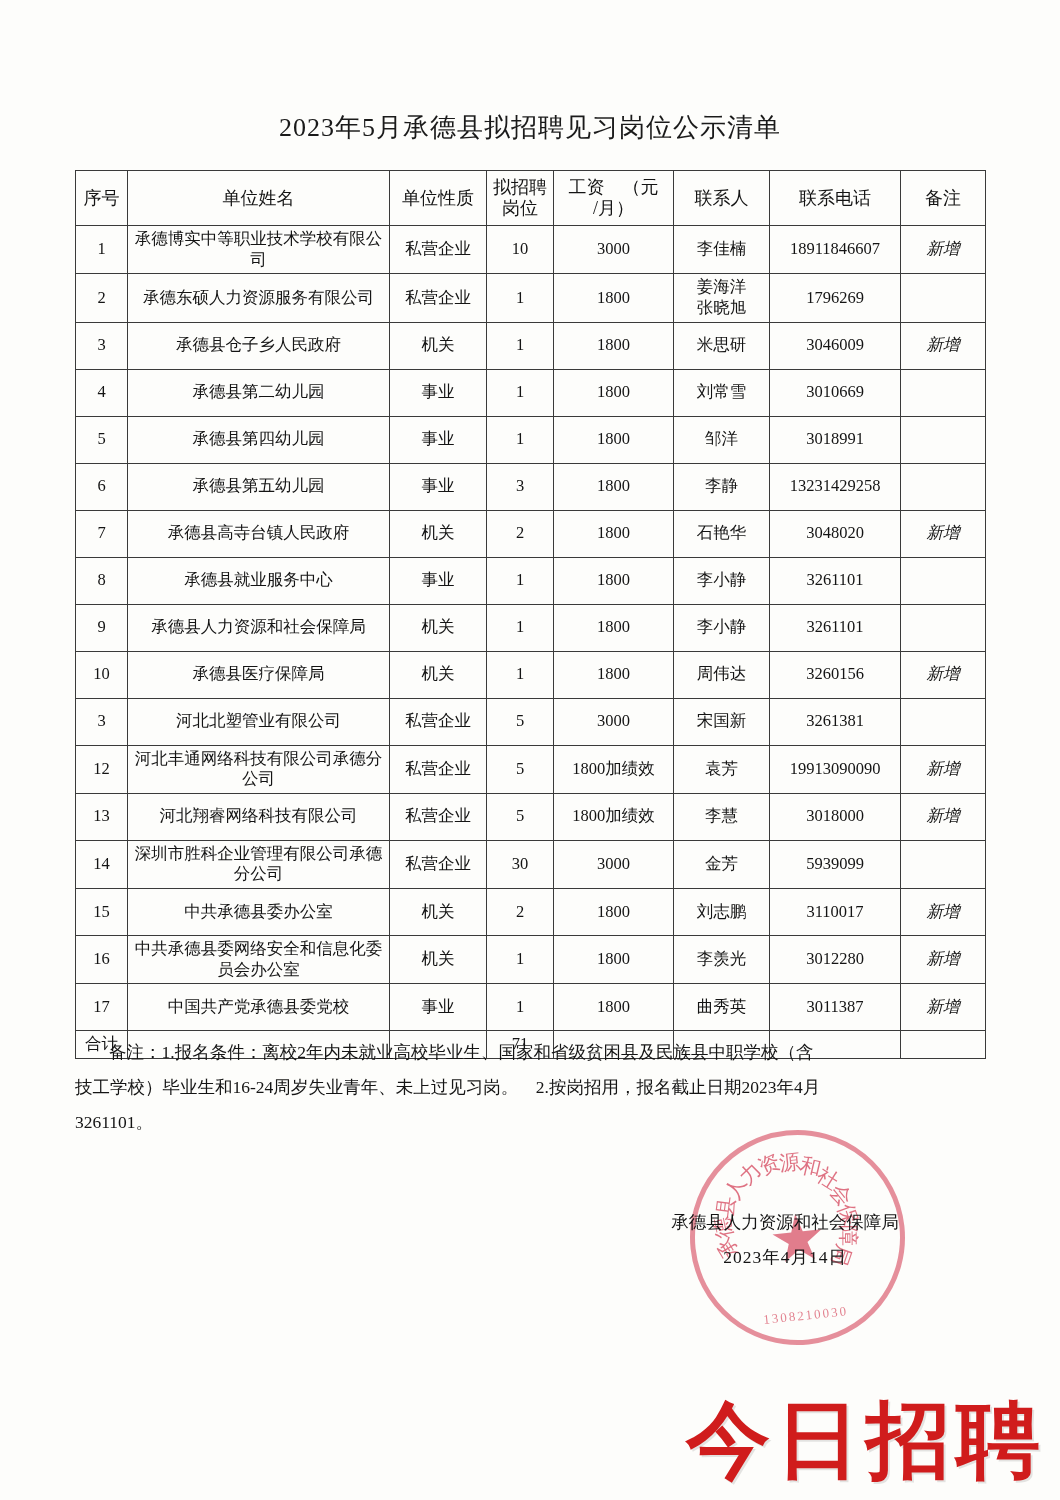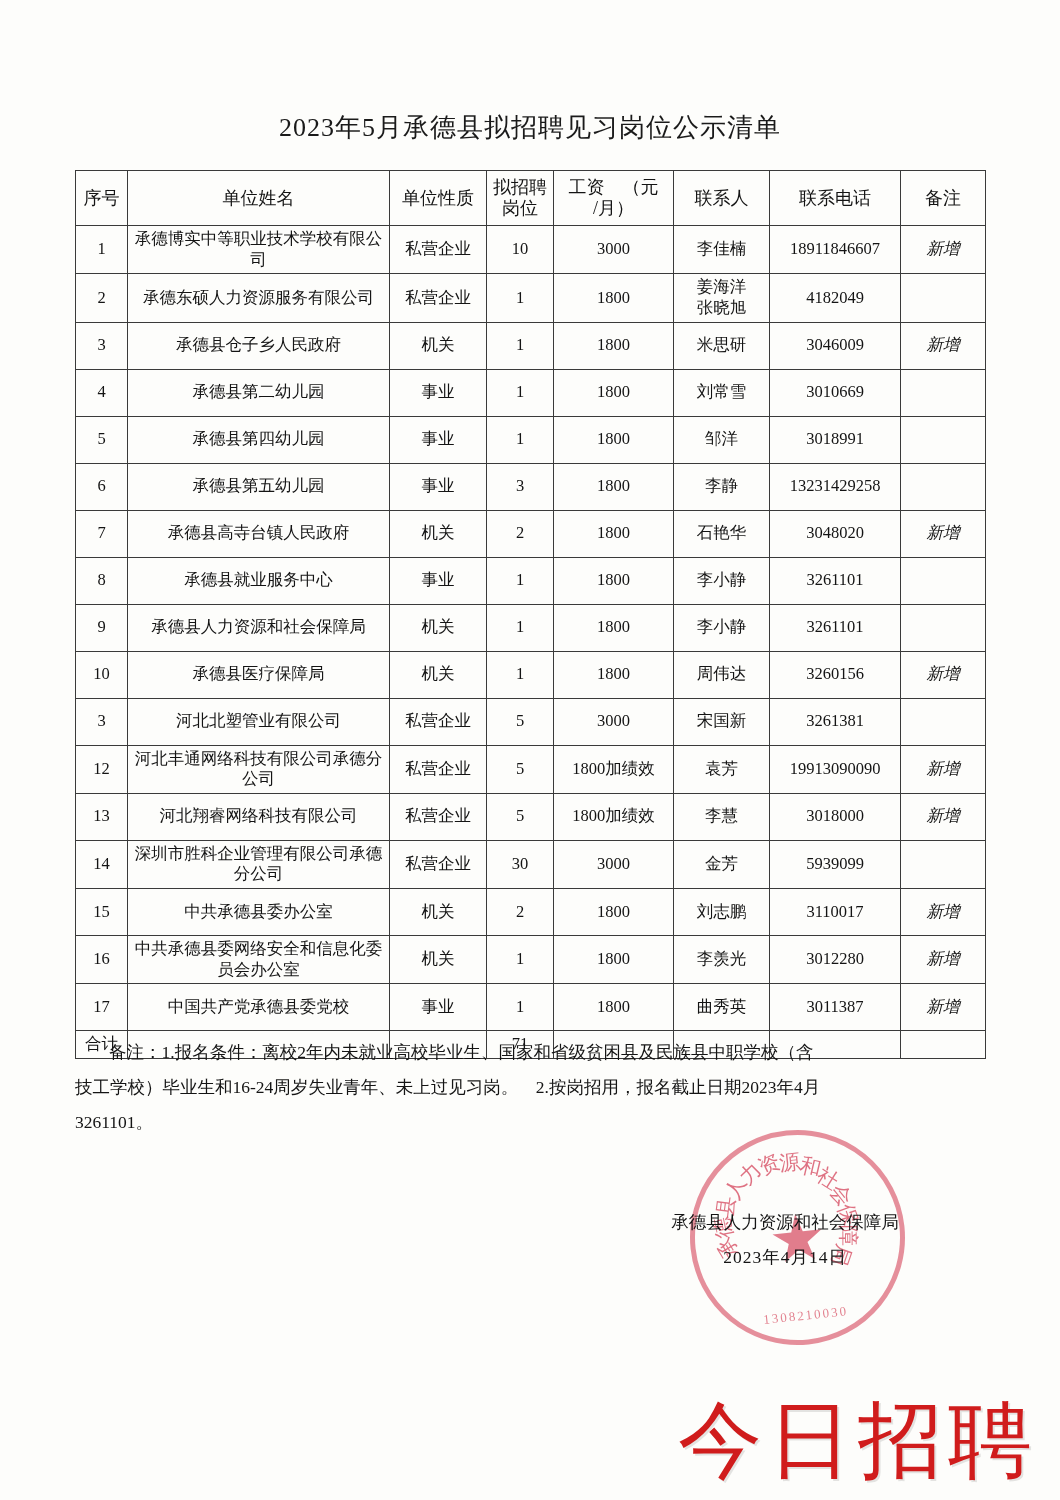--- a/index.html
+++ b/index.html
@@ -152,24 +152,24 @@
     width: 100%;
     text-align: center;
     font-size: 13px;
     color: rgba(208, 45, 70, 0.7);
     letter-spacing: 2px;
   }
 
   
   .watermark {
     position: absolute;
-    right: 22px;
+    right: 14px;
     bottom: 18px;
     font-size: 84px;
-    font-weight: 400;
+    font-weight: 700;
     color: #d01c1c;
     font-family: "Liberation Sans", sans-serif;
     letter-spacing: 6px;
     text-shadow: 2px 2px 0 rgba(0,0,0,0.10);
     line-height: 1;
   }
 </style>
 </head>
 <body>
 
@@ -217,21 +217,21 @@
           <td>18911846607</td>
           <td class="remark">新增</td>
         </tr>
         <tr>
           <td>2</td>
           <td class="unit-name">承德东硕人力资源服务有限公司</td>
           <td>私营企业</td>
           <td>1</td>
           <td>1800</td>
           <td>姜海洋<br>张晓旭</td>
-          <td>4182049</td>
+          <td>1796269</td>
           <td class="remark"></td>
         </tr>
         <tr>
           <td>3</td>
           <td class="unit-name">承德县仓子乡人民政府</td>
           <td>机关</td>
           <td>1</td>
           <td>1800</td>
           <td>米思研</td>
           <td>3046009</td>

